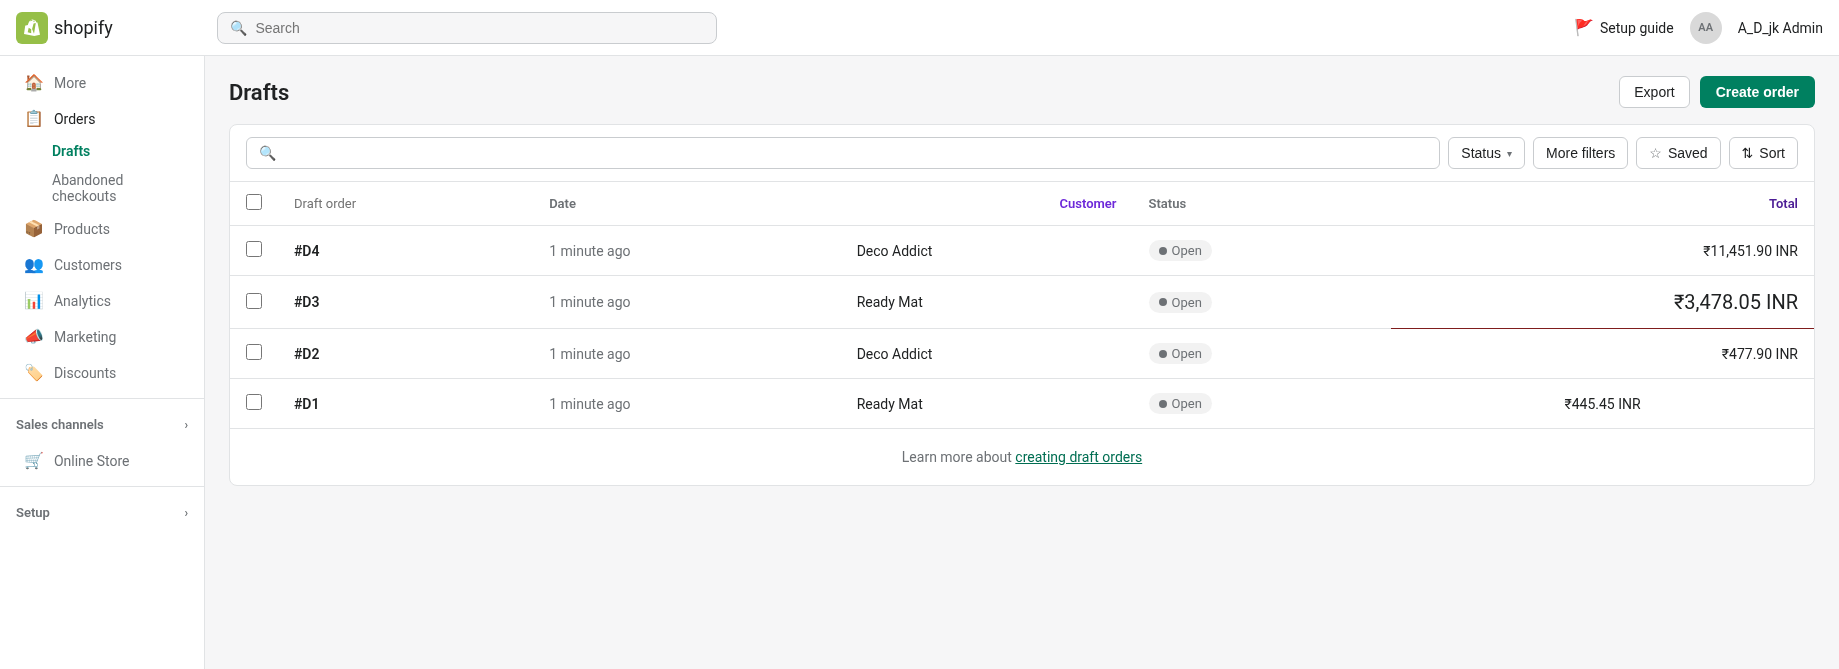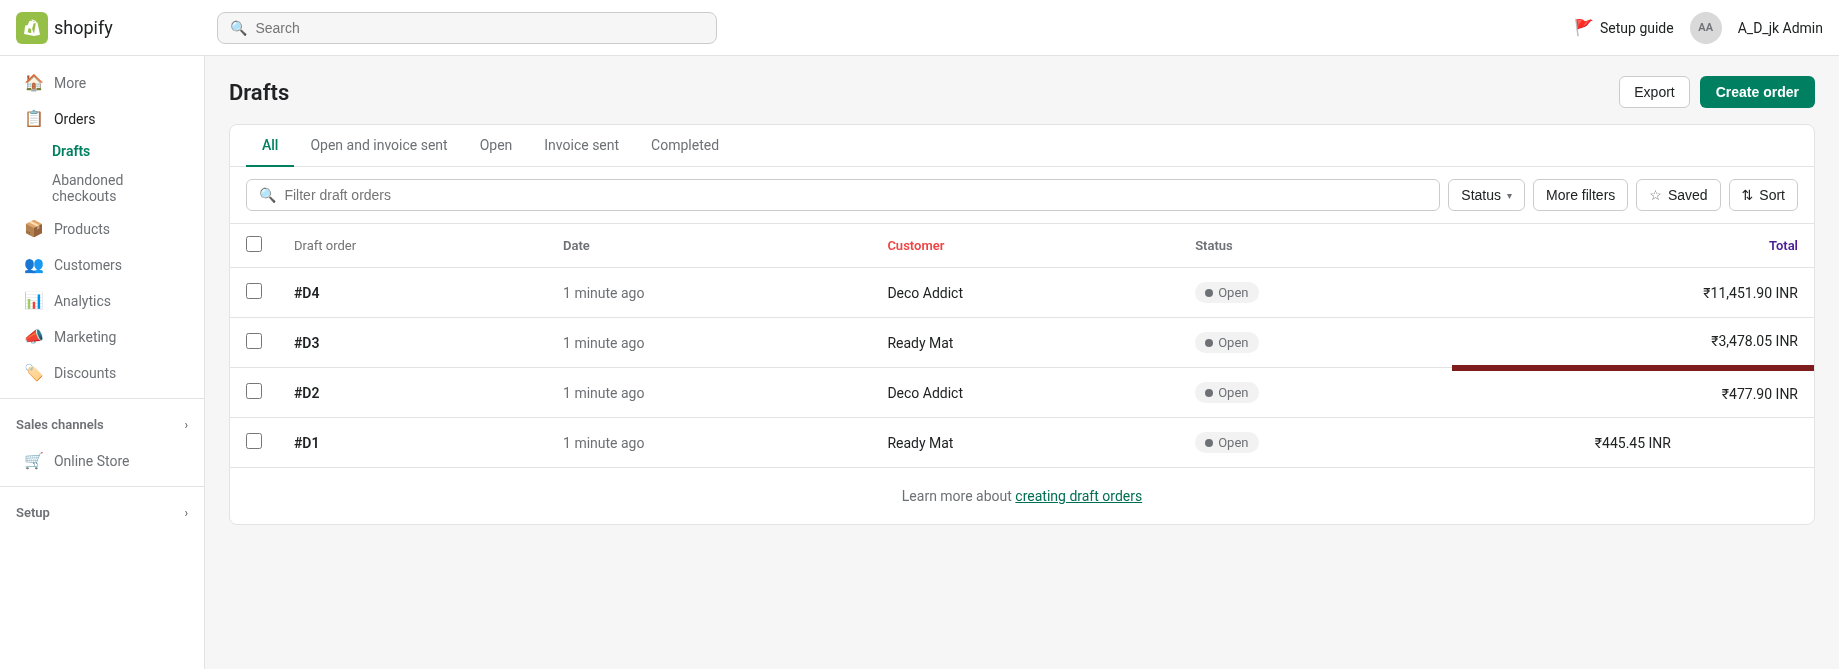--- a/index.html
+++ b/index.html
@@ -106,32 +106,24 @@
     <div style="display:flex;align-items:center;justify-content:space-between;margin-bottom:16px;">
       <h1 style="font-size:22px;font-weight:600;color:#202223;">Drafts</h1>
       <div style="display:flex;gap:10px;">
         <button style="background:#fff;border:1px solid #c9cccf;border-radius:6px;padding:7px 14px;cursor:pointer;font-size:14px;color:#202223;">Export</button>
         <button style="background:#008060;border:none;border-radius:6px;padding:8px 16px;cursor:pointer;font-size:14px;color:#fff;font-weight:600;">Create order</button>
       </div>
     </div>
 
     <div style="background:#fff;border:1px solid #e1e3e5;border-radius:8px;overflow:hidden;">
 
-      <div style="display:flex;border-bottom:1px solid #e1e3e5;padding:0 16px;">
-        <div style="padding:12px 16px;cursor:pointer;font-size:14px;color:#008060;border-bottom:2px solid #008060;margin-bottom:-1px;font-weight:500;">All</div>
-        <div style="padding:12px 16px;cursor:pointer;font-size:14px;color:#6d7175;border-bottom:2px solid transparent;margin-bottom:-1px;">Open and invoice sent</div>
-        <div style="padding:12px 16px;cursor:pointer;font-size:14px;color:#6d7175;border-bottom:2px solid transparent;margin-bottom:-1px;">Open</div>
-        <div style="padding:12px 16px;cursor:pointer;font-size:14px;color:#6d7175;border-bottom:2px solid transparent;margin-bottom:-1px;">Invoice sent</div>
-        <div style="padding:12px 16px;cursor:pointer;font-size:14px;color:#6d7175;border-bottom:2px solid transparent;margin-bottom:-1px;">Completed</div>
-      </div>
 
       <div style="display:flex;align-items:center;gap:8px;padding:12px 16px;border-bottom:1px solid #e1e3e5;">
         <div style="flex:1;display:flex;align-items:center;gap:8px;background:#fff;border:1px solid #c9cccf;border-radius:6px;padding:7px 12px;">
           <span style="color:#6d7175;font-size:14px;">🔍</span>
-          <input type="text" style="border: none; outline: none; font-size: 14px; color: rgb(109, 113, 117); width: 100%; background: transparent;" placeholder="Filter draft orders">
         </div>
         <button style="background:#fff;border:1px solid #c9cccf;border-radius:6px;padding:7px 12px;cursor:pointer;font-size:14px;color:#202223;display:flex;align-items:center;gap:6px;">
           <span>Status</span>
           <span style="font-size:10px;color:#6d7175;">▾</span>
         </button>
         <button style="background:#fff;border:1px solid #c9cccf;border-radius:6px;padding:7px 12px;cursor:pointer;font-size:14px;color:#202223;">More filters</button>
         <button style="background:#fff;border:1px solid #c9cccf;border-radius:6px;padding:7px 12px;cursor:pointer;font-size:14px;color:#202223;display:flex;align-items:center;gap:6px;">
           <span style="color:#6d7175;font-size:14px;">☆</span>
           <span>Saved</span>
         </button>
@@ -142,21 +134,21 @@
       </div>
 
       <table style="width:100%;border-collapse:collapse;">
         <thead>
           <tr>
             <th style="width:40px;padding:12px 16px;border-bottom:1px solid #e1e3e5;background:#fff;">
               <input type="checkbox" style="width: 16px; height: 16px; cursor: pointer; accent-color: rgb(0, 128, 96);">
             </th>
             <th style="text-align:left;padding:12px 16px;font-size:13px;font-weight:400;color:#737373;border-bottom:1px solid #e1e3e5;background:#fff;">Draft order</th>
             <th style="text-align:left;padding:12px 16px;font-size:13px;font-weight:600;color:#6d7175;border-bottom:1px solid #e1e3e5;background:#fff;">Date</th>
-            <th style="text-align:left;padding:12px 16px;font-size:13px;font-weight:600;color:#ef4444;border-bottom:1px solid #e1e3e5;background:#fff;">Customer</th>
+            <th style="text-align:right;padding:12px 16px;font-size:13px;font-weight:600;color:#6d28d9;border-bottom:1px solid #e1e3e5;background:#fff;">Customer</th>
             <th style="text-align:left;padding:12px 16px;font-size:13px;font-weight:600;color:#6d7175;border-bottom:1px solid #e1e3e5;background:#fff;">Status</th>
             <th style="text-align:right;padding:12px 16px;font-size:13px;font-weight:600;color:#4c1d95;border-bottom:1px solid #e1e3e5;background:#fff;">Total</th>
           </tr>
         </thead>
         <tbody id="table-body">
         <tr style="">
       <td style="padding:14px 16px;border-bottom:1px solid #e1e3e5;">
         <input type="checkbox" style="width: 16px; height: 16px; cursor: pointer; accent-color: rgb(0, 128, 96);">
       </td>
       <td style="padding:14px 16px;border-bottom:1px solid #e1e3e5;">
@@ -180,21 +172,21 @@
         <span style="color:#202223;font-weight:600;cursor:pointer;">#D3</span>
       </td>
       <td style="padding:14px 16px;border-bottom:1px solid #e1e3e5;color:#6d7175;">1 minute ago</td>
       <td style="padding:14px 16px;border-bottom:1px solid #e1e3e5;">Ready Mat</td>
       <td style="padding:14px 16px;border-bottom:1px solid #e1e3e5;">
         <span style="display:inline-flex;align-items:center;gap:5px;background:#f2f2f2;border-radius:20px;padding:3px 10px;font-size:13px;color:#6d7175;">
           <span style="width:8px;height:8px;border-radius:50%;background:#6d7175;"></span>
           Open
         </span>
       </td>
-      <td style="padding:14px 16px;border-bottom:6px solid #7f1d1d;text-align:right;font-size:14px;">₹3,478.05 INR</td>
+      <td style="padding:14px 16px;border-bottom:1px solid #7f1d1d;text-align:right;font-size:20px;">₹3,478.05 INR</td>
     </tr>
             <tr style="">
       <td style="padding:14px 16px;border-bottom:1px solid #e1e3e5;">
         <input type="checkbox" style="width: 16px; height: 16px; cursor: pointer; accent-color: rgb(0, 128, 96);">
       </td>
       <td style="padding:14px 16px;border-bottom:1px solid #e1e3e5;">
         <span style="color:#202223;font-weight:600;cursor:pointer;">#D2</span>
       </td>
       <td style="padding:14px 16px;border-bottom:1px solid #e1e3e5;color:#6d7175;">1 minute ago</td>
       <td style="padding:14px 16px;border-bottom:1px solid #e1e3e5;">Deco Addict</td>

